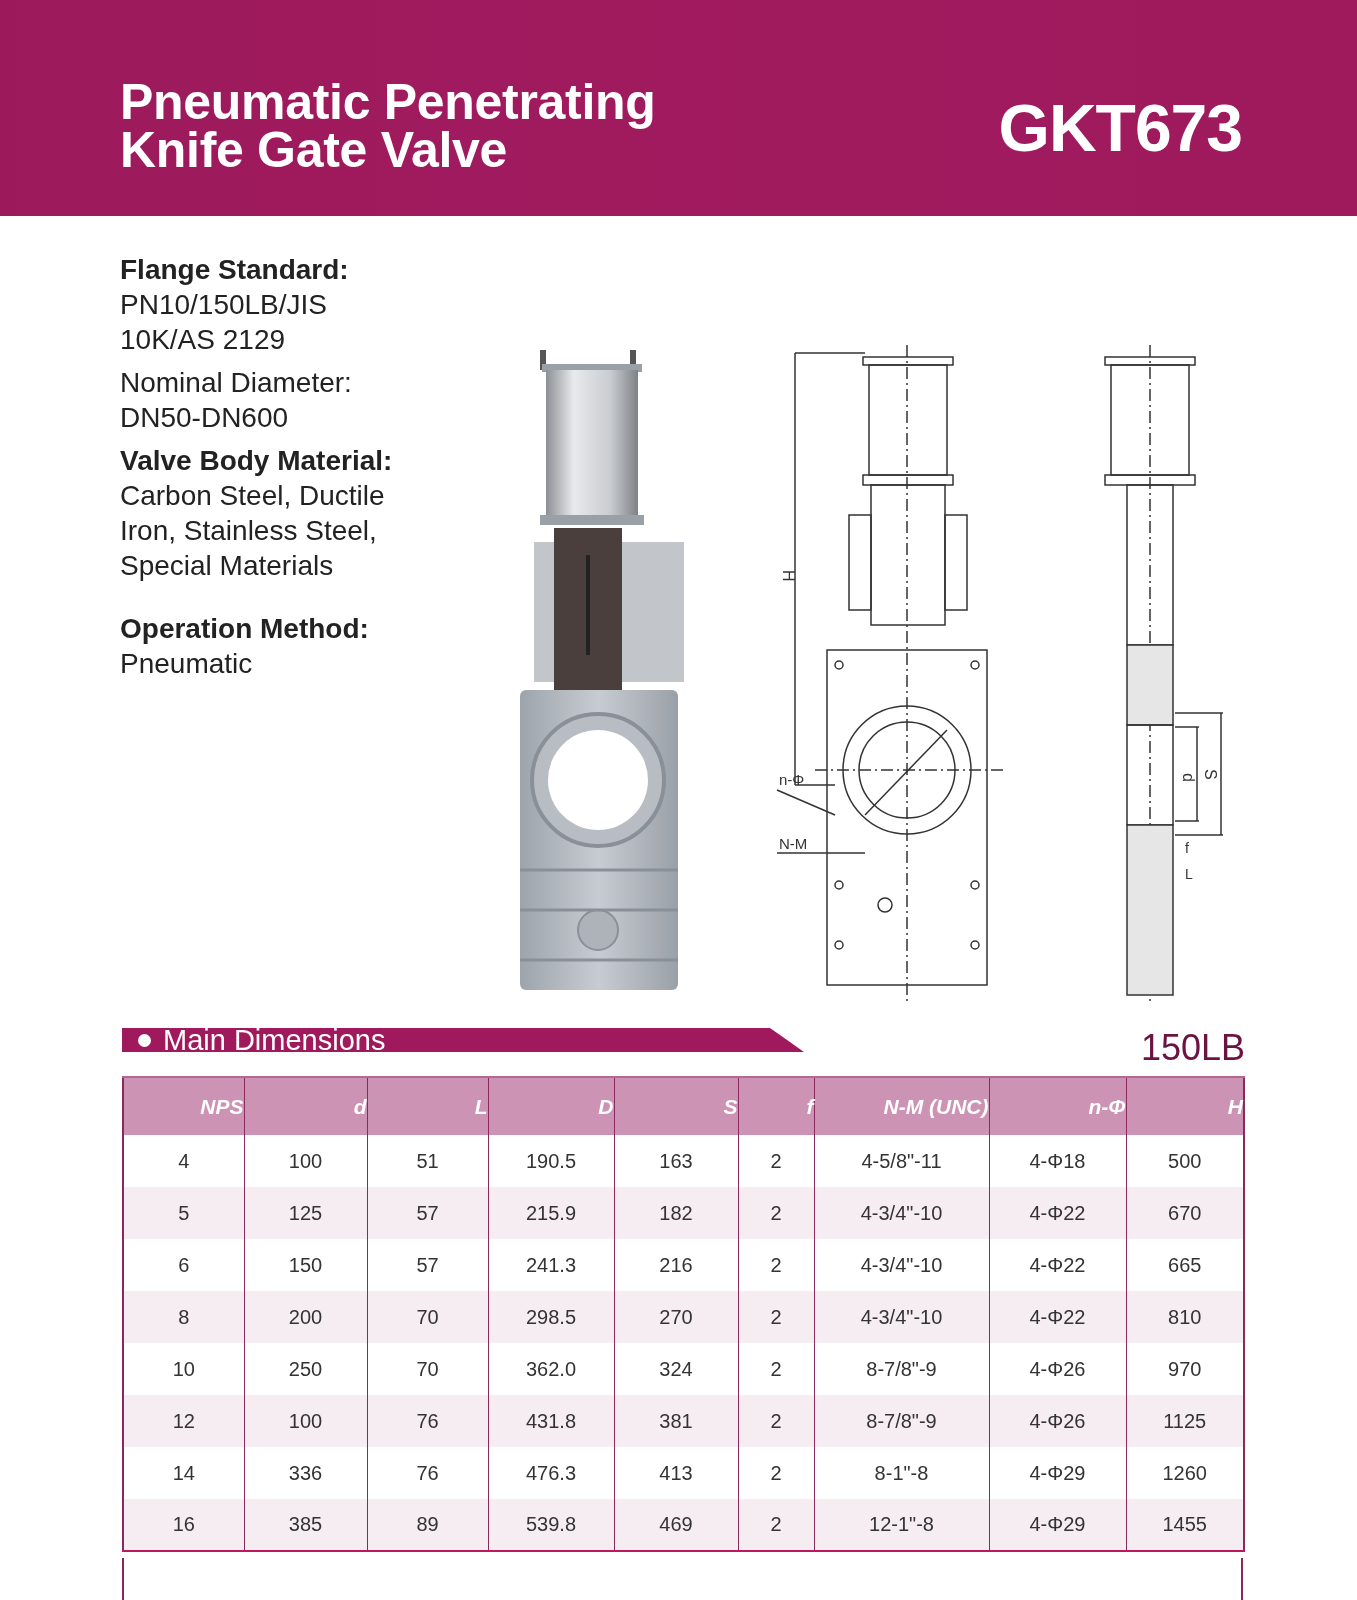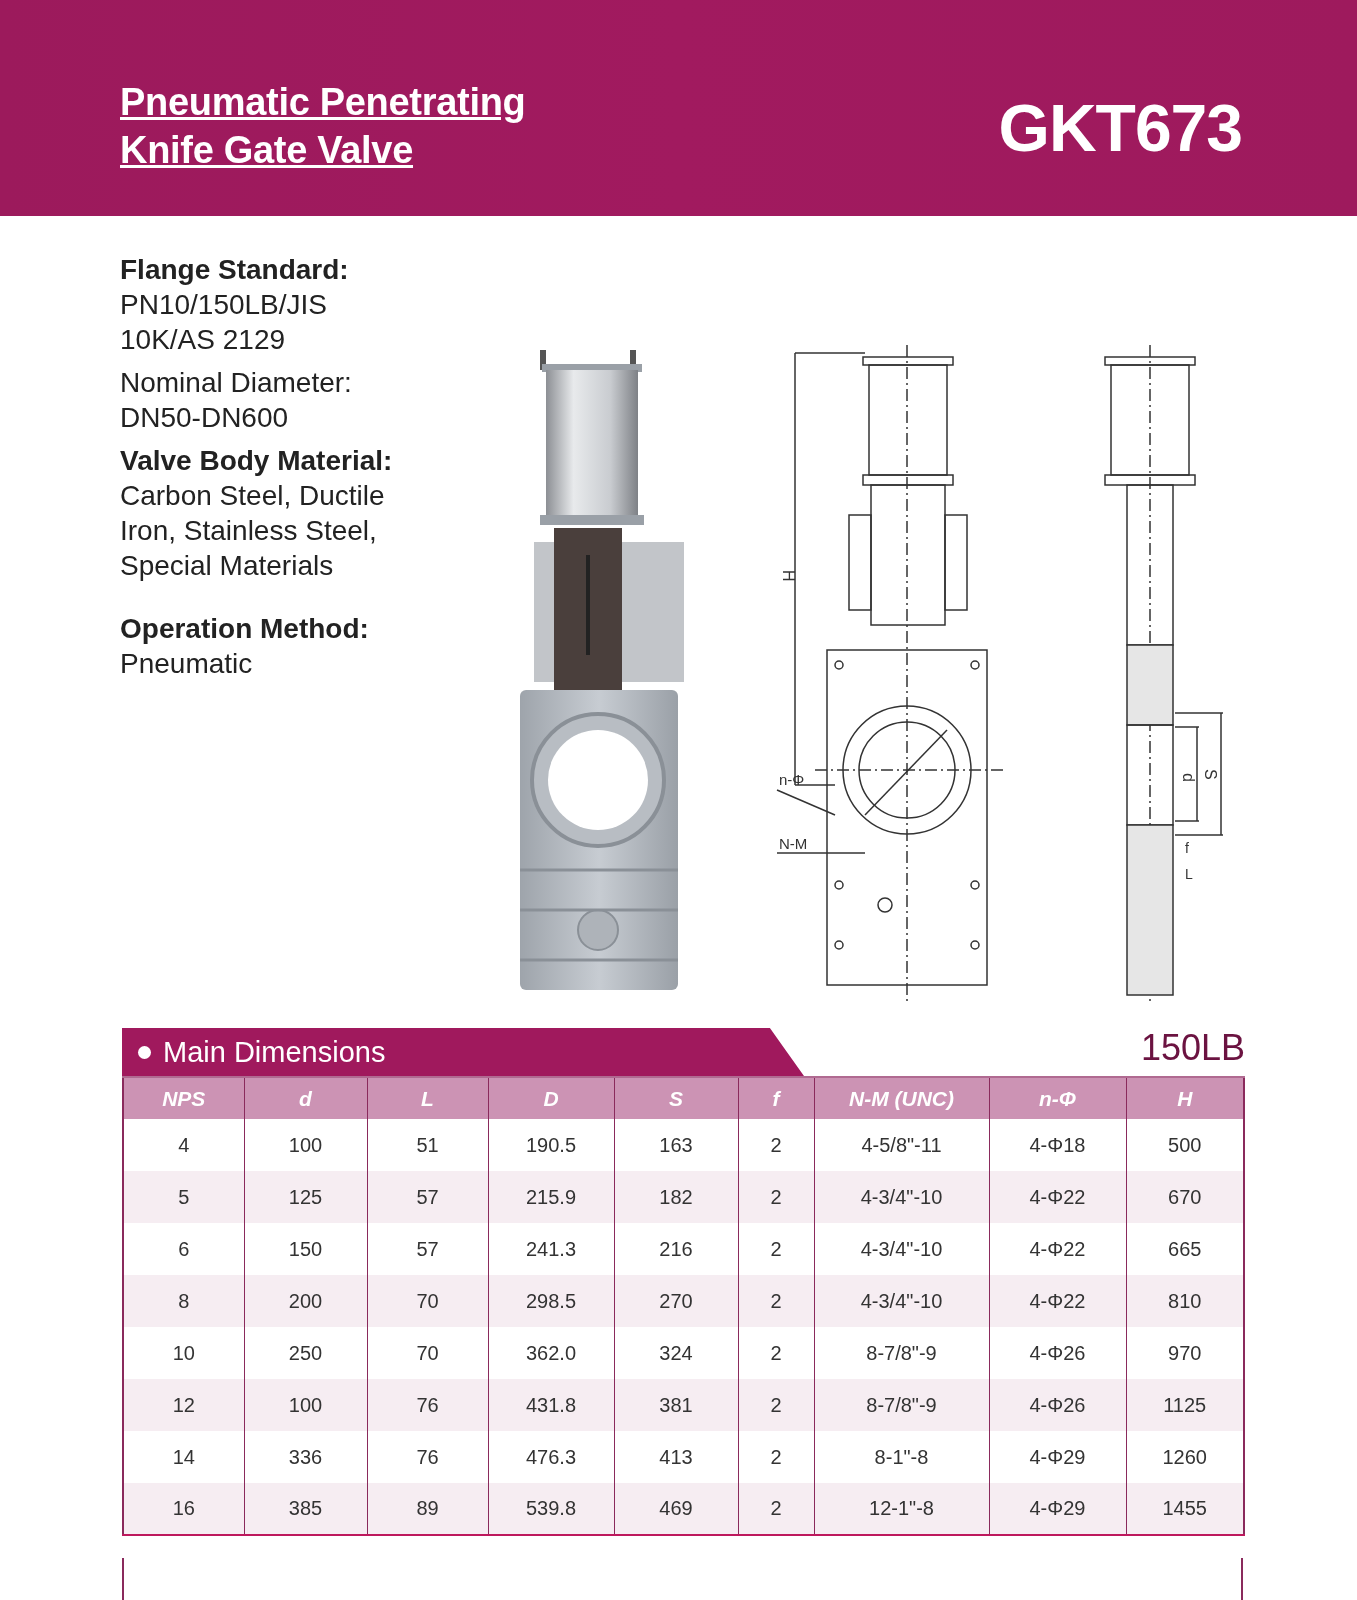--- a/index.html
+++ b/index.html
@@ -5,56 +5,56 @@
   * { box-sizing: border-box; margin: 0; padding: 0; }
   html, body { width: 1357px; height: 1600px; background: #ffffff; overflow: hidden; }
   body { font-family: "Liberation Sans", "DejaVu Sans", sans-serif; color: #222; position: relative; }
 
   .header {
     position: absolute; left: 0; top: 0; width: 1357px; height: 216px;
     background: linear-gradient(90deg, #9c1a5c 0%, #a11a5f 50%, #9e1a5d 100%);
   }
   .header .title {
     position: absolute; left: 120px; top: 78px;
-    color: #fff; font-weight: bold; font-size: 38px; line-height: 48px; letter-spacing: -0.3px; text-decoration: underline;
+    color: #fff; font-weight: bold; font-size: 50px; line-height: 48px; letter-spacing: -0.3px;
   }
   .header .model {
     position: absolute; right: 115px; top: 92px;
     color: #fff; font-weight: bold; font-size: 66px; line-height: 72px; letter-spacing: -1px;
   }
 
   .specs { position: absolute; left: 120px; top: 252px; width: 380px; font-size: 28px; line-height: 35px; color: #222; }
   .specs .label { display: block; font-weight: bold; }
   .specs .label.bold { font-weight: normal; }
   .specs .value { display: block; }
   .specs .group { margin-bottom: 8px; }
   .specs .group.spaced { margin-top: 28px; }
 
   .photo { position: absolute; left: 520px; top: 350px; width: 180px; height: 660px; }
   .drawing-front { position: absolute; left: 775px; top: 345px; width: 240px; height: 660px; }
   .drawing-side { position: absolute; left: 1095px; top: 345px; width: 150px; height: 660px; }
 
   .section-bar {
-    position: absolute; left: 122px; top: 1028px; width: 682px; height: 48px;
+    position: absolute; left: 122px; top: 1028px; width: 682px; height: 24px;
     background: #a0195d;
     clip-path: polygon(0 0, 95% 0, 97% 40%, 100% 100%, 0 100%);
     color: #fff; font-size: 29px; line-height: 38px; padding-left: 16px;
     display: flex; align-items: center;
   }
   .section-bar .dot { width: 13px; height: 13px; border-radius: 50%; background: #fff; margin-right: 12px; }
   .class-label { position: absolute; right: 112px; top: 1030px; font-size: 36px; color: #6b1341; line-height: 36px; }
 
   table.dims {
     position: absolute; left: 122px; top: 1076px; width: 1121px;
     border-collapse: collapse; table-layout: fixed;
     border-left: 2px solid #8a2a5c; border-right: 2px solid #8a2a5c;
   }
   table.dims th {
-    height: 42px; background: #cc93b4; color: #fff; font-style: italic; font-weight: bold;
-    font-size: 21px; text-align: center; border-right: 1.5px solid #8a2a5c; border-top: 2px solid #b06a91;
+    height: 58px; background: #cc93b4; color: #fff; font-style: italic; font-weight: bold;
+    font-size: 21px; text-align: right; border-right: 1.5px solid #8a2a5c; border-top: 2px solid #b06a91;
   }
   table.dims td {
     height: 52px; text-align: center; font-size: 20px; color: #333;
     border-right: 1.5px solid #8a2a5c;
   }
   table.dims th:last-child, table.dims td:last-child { border-right: none; }
   table.dims tr.odd td { background: #ffffff; }
   table.dims tr.even td { background: #f6edf2; }
   table.dims tr:last-child td { border-bottom: 2px solid #be185d; }
   .table-foot { position: absolute; left: 122px; top: 1558px; width: 1121px; height: 42px; border-left: 2px solid #8a2a5c; border-right: 2px solid #8a2a5c; }

